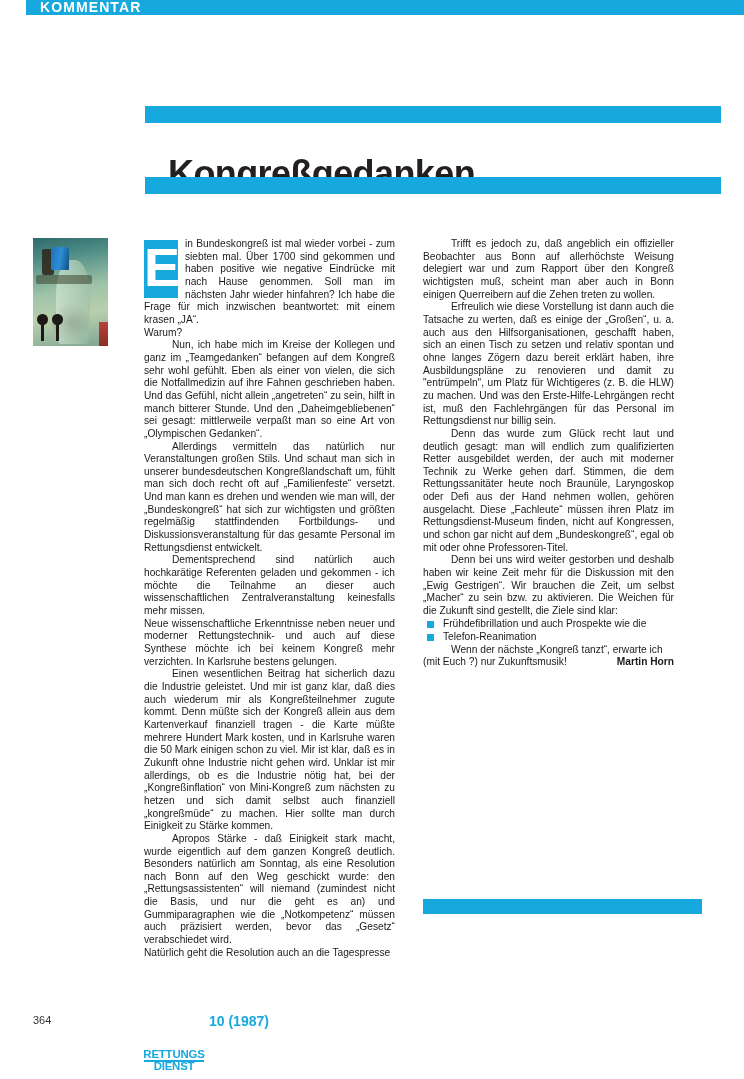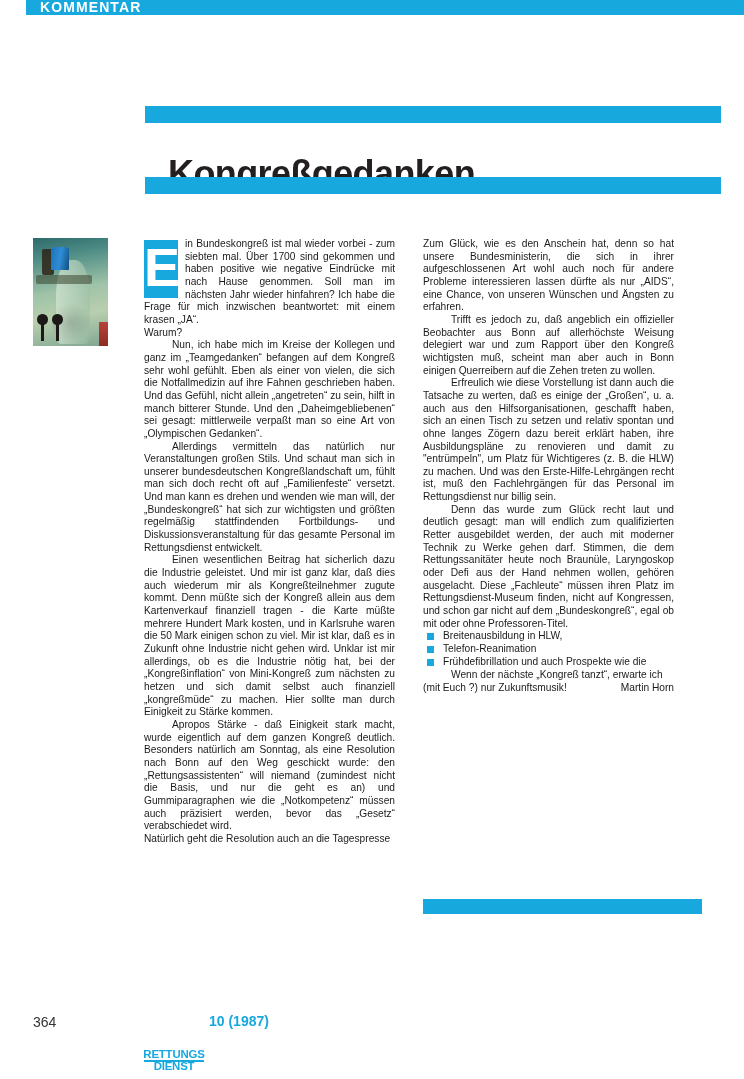--- a/index.html
+++ b/index.html
@@ -193,38 +193,38 @@
     width: 7px;
     height: 7px;
     background: #17a8de;
   }
   .byline-row {
     display: flex;
     justify-content: space-between;
     align-items: baseline;
   }
   .byline-row .tail { text-align: left; }
-  .byline-row .name { font-weight: normal; }
+  .byline-row .name { font-weight: bold; }
 
   
   .closing-bar {
     position: absolute;
     left: 423px;
     top: 899px;
     width: 279px;
     height: 15px;
     background: #17a8de;
   }
 
   
   .folio {
     position: absolute;
     left: 33px;
     top: 1014px;
-    font-size: 14px;
+    font-size: 11px;
     color: #333333;
   }
   .logo {
     position: absolute;
     left: 144px;
     top: 1008px;
     width: 60px;
     height: 24px;
     color: #17a8de;
     font-weight: bold;
@@ -269,35 +269,36 @@
   <div class="redstrip"></div>
 </div>
 
 <div class="col col-left">
   <p class="noindent">
     <span class="dropcap">E</span><span>in Bundeskongreß ist mal wieder vorbei - zum siebten mal. Über 1700 sind gekommen und haben positive wie negative Eindrücke mit nach Hause genommen. Soll man im nächsten  Jahr wieder hinfahren? Ich habe die Frage für mich inzwischen beantwortet: mit einem krasen „JA“.</span>
   </p>
   <p class="noindent">Warum?</p>
   <p>Nun, ich habe mich im Kreise der Kollegen und ganz im „Teamgedanken“ befangen auf dem Kongreß sehr wohl gefühlt. Eben als einer von vielen, die sich die Notfallmedizin auf ihre Fahnen geschrieben haben. Und das Gefühl, nicht allein „angetreten“ zu sein, hilft in manch bitterer Stunde. Und  den „Daheimgebliebenen“ sei gesagt: mittlerweile verpaßt man so eine Art von „Olympischen Gedanken“.</p>
   <p>Allerdings vermitteln das natürlich nur Veranstaltungen großen Stils. Und schaut man sich in unserer bundesdeutschen Kongreßlandschaft um, fühlt man sich doch recht oft auf „Familienfeste“ versetzt. Und man kann es drehen und wenden wie man will, der „Bundeskongreß“ hat sich zur wichtigsten und größten regelmäßig stattfindenden Fortbildungs- und Diskussionsveranstaltung für das gesamte Personal im Rettungsdienst entwickelt.</p>
+  <p>Dementsprechend sind natürlich auch hochkarätige Referenten geladen und gekommen - ich möchte die Teilnahme an dieser auch wissenschaftlichen Zentralveranstaltung keinesfalls mehr missen.</p>
+  <p class="noindent">Neue wissenschaftliche Erkenntnisse neben neuer und moderner Rettungstechnik- und auch auf diese Synthese möchte ich bei keinem Kongreß mehr verzichten. In Karlsruhe bestens gelungen.</p>
   <p>Einen wesentlichen Beitrag hat sicherlich dazu die Industrie geleistet. Und mir ist ganz klar, daß dies auch wiederum mir als Kongreßteilnehmer zugute kommt. Denn müßte sich der Kongreß allein aus dem Kartenverkauf finanziell tragen - die Karte müßte mehrere Hundert Mark kosten, und in Karlsruhe waren die 50 Mark einigen schon zu viel. Mir ist klar, daß es in Zukunft ohne Industrie nicht gehen wird. Unklar ist mir allerdings, ob es die Industrie nötig hat, bei der „Kongreßinflation“ von Mini-Kongreß zum nächsten zu hetzen und sich damit selbst auch finanziell „kongreßmüde“ zu machen. Hier sollte man durch Einigkeit zu Stärke kommen.</p>
   <p>Apropos Stärke - daß Einigkeit stark macht, wurde eigentlich auf dem ganzen Kongreß deutlich. Besonders natürlich am Sonntag, als eine Resolution nach Bonn auf den Weg geschickt wurde: den „Rettungsassistenten“ will niemand (zumindest nicht die Basis, und nur die geht es an) und Gummiparagraphen wie die „Notkompetenz“ müssen auch präzisiert werden, bevor das „Gesetz“ verabschiedet wird.</p>
   <p class="noindent">Natürlich geht die Resolution auch an die Tagespresse</p>
 </div>
 
 <div class="col col-right">
-  <p class="noindent">Zum Glück, wie es den Anschein hat, denn so hat unsere Bundesministerin, die sich in ihrer aufgeschlossenen Art wohl auch noch für andere Probleme interessieren lassen dürfte als nur „AIDS“, eine Chance, von unseren Wünschen und Ängsten zu erfahren.</p>
   <p>Trifft es jedoch zu, daß angeblich ein offizieller Beobachter aus Bonn auf allerhöchste Weisung delegiert war und zum Rapport über den Kongreß  wichtigsten muß, scheint man aber auch in Bonn einigen Querreibern auf die Zehen treten zu wollen.</p>
   <p>Erfreulich wie diese Vorstellung ist dann auch die Tatsache zu werten, daß es einige der „Großen“, u. a. auch aus den Hilfsorganisationen, geschafft haben, sich an einen Tisch zu setzen und relativ spontan und ohne langes Zögern dazu bereit erklärt haben, ihre Ausbildungspläne zu renovieren und damit zu "entrümpeln", um Platz für Wichtigeres (z. B. die HLW) zu machen. Und was den Erste-Hilfe-Lehrgängen recht ist, muß den Fachlehrgängen für das Personal im Rettungsdienst nur billig sein.</p>
   <p>Denn das wurde zum Glück recht laut und deutlich gesagt: man will endlich zum qualifizierten Retter ausgebildet werden, der auch mit moderner Technik zu Werke gehen darf. Stimmen, die dem Rettungssanitäter heute noch Braunüle, Laryngoskop oder Defi aus der Hand nehmen wollen, gehören ausgelacht. Diese „Fachleute“ müssen ihren Platz im Rettungsdienst-Museum finden, nicht auf Kongressen, und schon gar nicht auf dem „Bundeskongreß“, egal ob mit oder ohne Professoren-Titel.</p>
+  <p>Denn bei uns wird weiter gestorben und deshalb haben wir keine Zeit mehr für die Diskussion mit den „Ewig Gestrigen“. Wir brauchen die Zeit, um selbst „Macher“ zu sein bzw. zu aktivieren. Die Weichen für die Zukunft sind gestellt, die Ziele sind klar:</p>
 
   <ul class="bullets">
-    <li><span class="sq"></span><span>Breitenausbildung in HLW,</span></li>
+    <li><span class="sq"></span><span>Frühdefibrillation und auch Prospekte wie die</span></li>
     <li><span class="sq"></span><span>Telefon-Reanimation</span></li>
-    <li><span class="sq"></span><span>Frühdefibrillation und auch Prospekte wie die</span></li>
   </ul>
 
   <p>Wenn der nächste „Kongreß tanzt“, erwarte ich</p>
   <div class="byline-row">
     <span class="tail">(mit Euch ?) nur Zukunftsmusik!</span>
     <span class="name">Martin Horn</span>
   </div>
 </div>
 
 <div class="closing-bar"></div>

